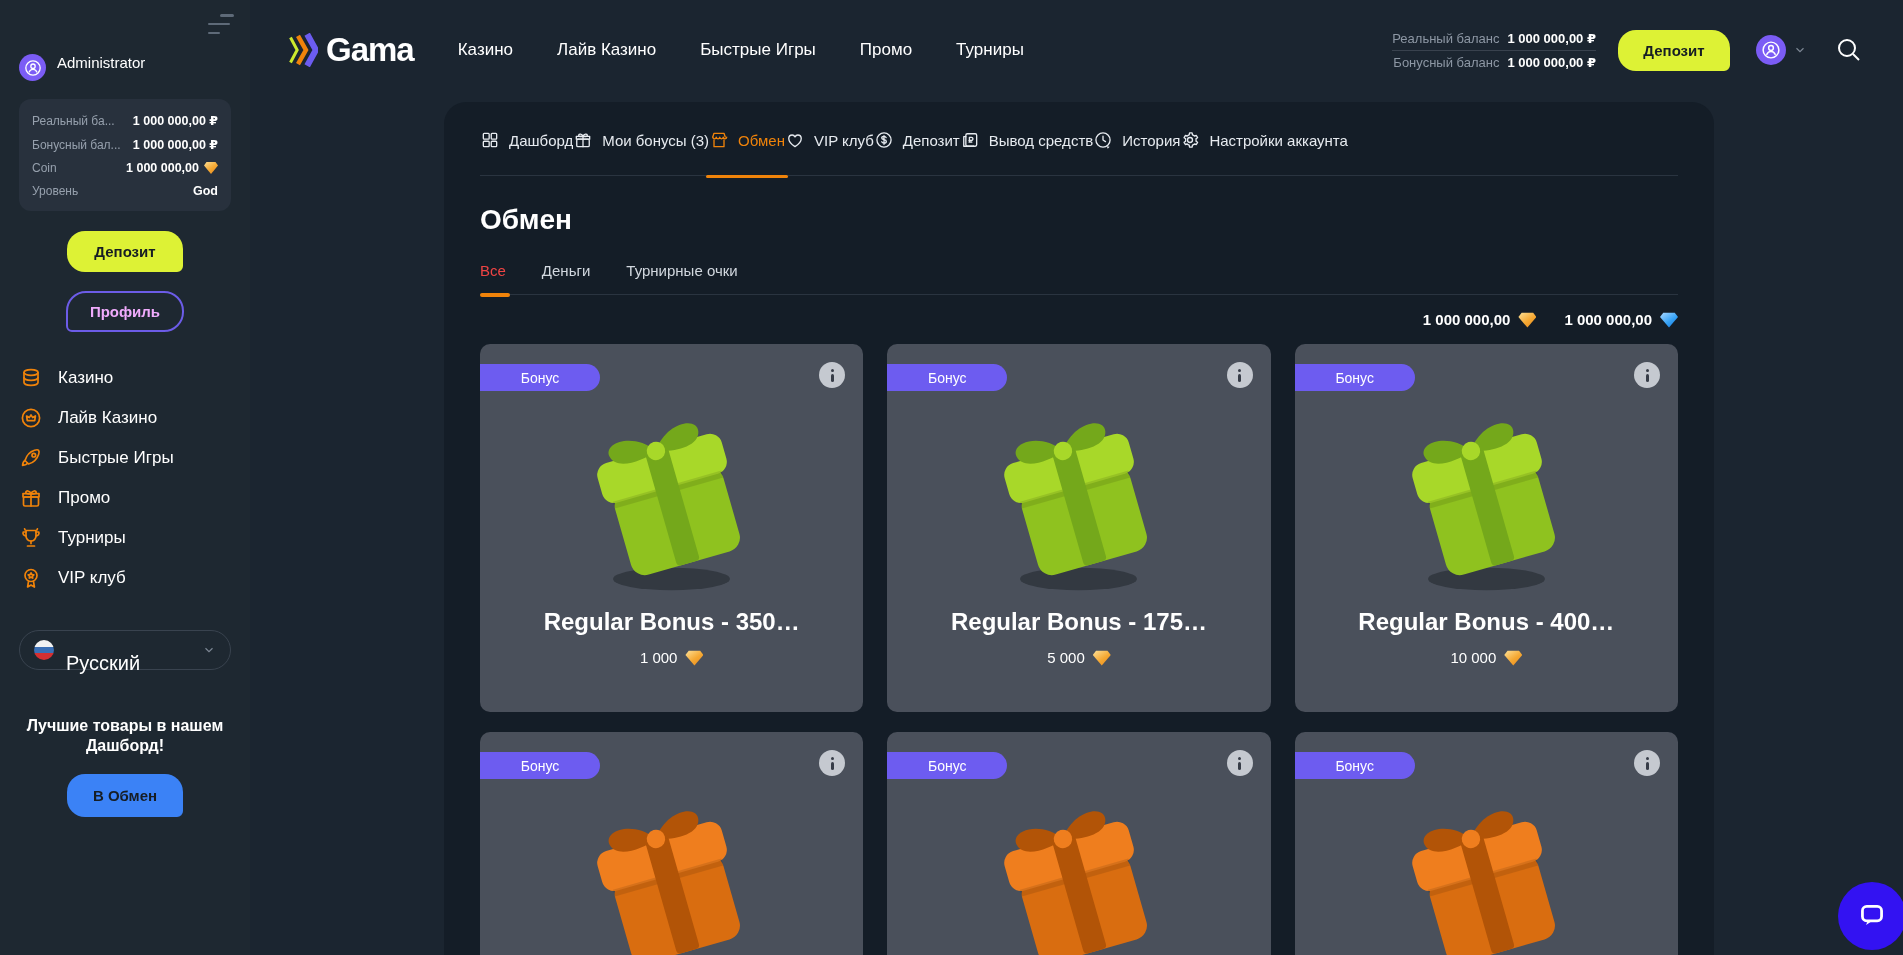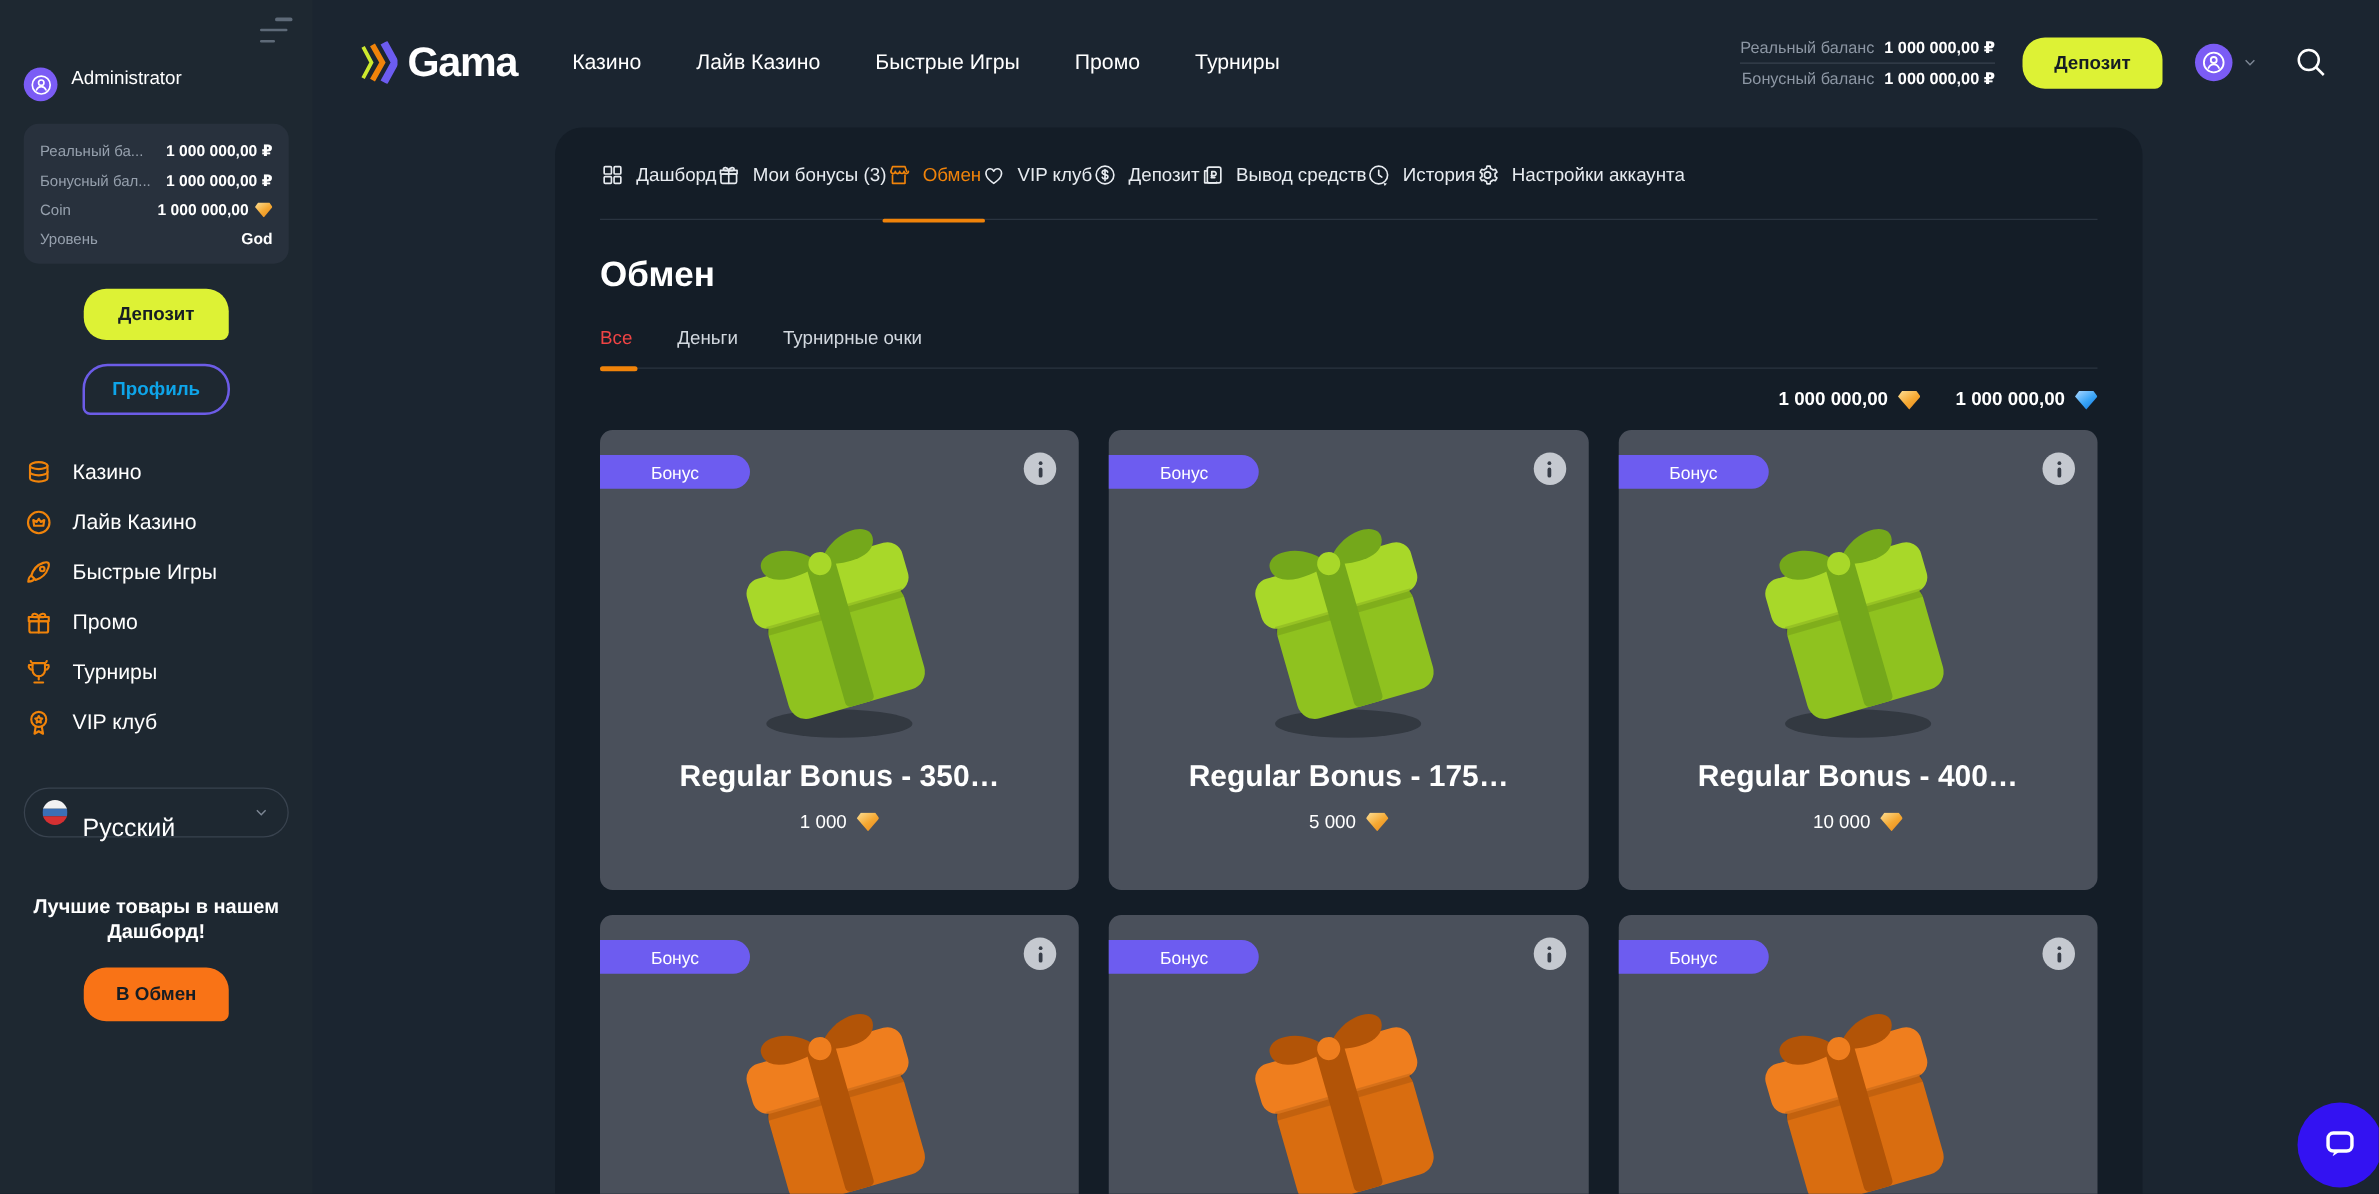--- a/index.html
+++ b/index.html
@@ -23,21 +23,21 @@
   .user-row { margin-top:54px; display:flex; gap:11px; }
   .avatar { width:27px; height:27px; border-radius:50%; background:#7b5cf5; display:flex; align-items:center; justify-content:center; flex:none; }
   .user-name { font-size:15px; color:#fff; }
 
   .balance-card { margin-top:18px; background:#28313d; border-radius:12px; padding:9px 13px; }
   .bal-row { display:flex; justify-content:space-between; align-items:flex-end; padding:4.5px 0; }
   .bal-label { font-size:12px; color:#96a0ad; }
   .bal-value { font-size:12.5px; font-weight:700; color:#fff; display:flex; align-items:center; gap:5px; }
 
   .btn-lime { display:block; width:116px; height:41px; margin:20px auto 0; background:#ddf235; color:#161d24; font-weight:700; font-size:15px; border:none; border-radius:18px 18px 6px 18px; cursor:pointer; font-family:inherit; }
-  .btn-profile { display:block; width:118px; height:41px; margin:19px auto 0; background:transparent; color:#0ea5e9; font-weight:700; font-size:15px; border:2px solid #6c5ce7; border-radius:20px 20px 20px 6px; cursor:pointer; font-family:inherit; }
+  .btn-profile { display:block; width:118px; height:41px; margin:19px auto 0; background:transparent; color:#f0abfc; font-weight:700; font-size:15px; border:2px solid #6c5ce7; border-radius:20px 20px 20px 6px; cursor:pointer; font-family:inherit; }
 
   .side-nav { margin-top:26px; }
   .nav-item { display:flex; align-items:center; gap:15px; height:40px; cursor:pointer; }
   .nav-item .nicon { width:24px; height:24px; color:#f0830a; flex:none; }
   .nav-item .nicon svg { width:24px; height:24px; stroke:#f0830a; fill:none; stroke-width:1.7; stroke-linecap:round; stroke-linejoin:round; }
   .nav-label { font-size:17px; color:#fff; }
 
   .lang-select { margin-top:32px; height:40px; border:1px solid #39434f; border-radius:20px; display:flex; align-items:center; gap:12px; padding:0 14px; cursor:pointer; }
   .flag { width:20px; height:20px; border-radius:50%; overflow:hidden; display:flex; flex-direction:column; flex:none; }
   .flag i { flex:1; } .flag i:nth-child(1){background:#f2f2f2;} .flag i:nth-child(2){background:#3b6fb5;} .flag i:nth-child(3){background:#d53032;}
@@ -95,21 +95,21 @@
   .card { position:relative; background:#4a505b; border-radius:10px; height:368px; display:flex; flex-direction:column; align-items:center; cursor:pointer; }
   .badge { position:absolute; left:0; top:20px; width:120px; height:27px; background:#6d5cf0; border-radius:0 14px 14px 0; color:#fff; font-size:14px; display:flex; align-items:center; justify-content:center; }
   .info { position:absolute; right:18px; top:18px; width:26px; height:26px; border-radius:50%; background:#c5c9d0; display:flex; flex-direction:column; align-items:center; justify-content:center; gap:2px; }
   .info::before { content:""; width:3px; height:3px; border-radius:50%; background:#373d48; }
   .info::after { content:""; width:3px; height:8px; border-radius:2px; background:#373d48; }
   .gift { margin-top:52px; width:205px; height:208px; flex:none; }
   .gift svg { width:100%; height:100%; overflow:visible; }
   .gift.green { --g1:#a8d829; --g2:#8fc21f; --rb:#74a81b; }
   .gift.orange { --g1:#ef7e1e; --g2:#d96d10; --rb:#b25407; }
   .card-title { margin-top:4px; font-size:24px; font-weight:700; color:#fff; text-align:center; }
-  .price { margin-top:13px; display:flex; gap:8px; font-size:15px; color:#fff; }
+  .price { margin-top:13px; display:flex; align-items:center; gap:8px; font-size:15px; color:#fff; }
   .price span:empty + .gem { visibility:hidden; }
 
   
   .chat-fab { position:absolute; right:-3px; bottom:5px; width:68px; height:68px; border-radius:50%; background:#3312f2; display:flex; align-items:center; justify-content:center; cursor:pointer; z-index:5; }
   .chat-fab svg { width:34px; height:34px; stroke:#fff; fill:none; stroke-width:2.6; stroke-linejoin:round; }
 </style>
 </head>
 <body>
 
 <aside class="sidebar">
@@ -227,21 +227,21 @@
       </span>
     <span class="lang-label">Русский</span>
     <span class="chev">
         <svg viewBox="0 0 24 24">
           <path d="M6 9l6 6 6-6"></path>
         </svg>
       </span>
   </div>
 
   <div class="promo-text">Лучшие товары в нашем Дашборд!</div>
-  <button class="btn-lime btn-exchange" style="background: #f97316;">В Обмен</button>
+  <button class="btn-lime btn-exchange" style="background: #3b82f6;">В Обмен</button>
 </aside>
 
 <header class="topbar">
   <div class="logo">
     <svg viewBox="0 0 36 40" width="30" height="34" fill="none">
       <path d="M3 5l8 15-8 15" stroke="#cdea2e" stroke-width="3.6"></path>
       <path d="M12 3l9.5 17L12 37" stroke="#f0830a" stroke-width="5.4"></path>
       <path d="M23 1l10.5 19L23 39" stroke="#6c5cf0" stroke-width="7.4"></path>
     </svg>
     <span class="logo-text">Gama</span>

